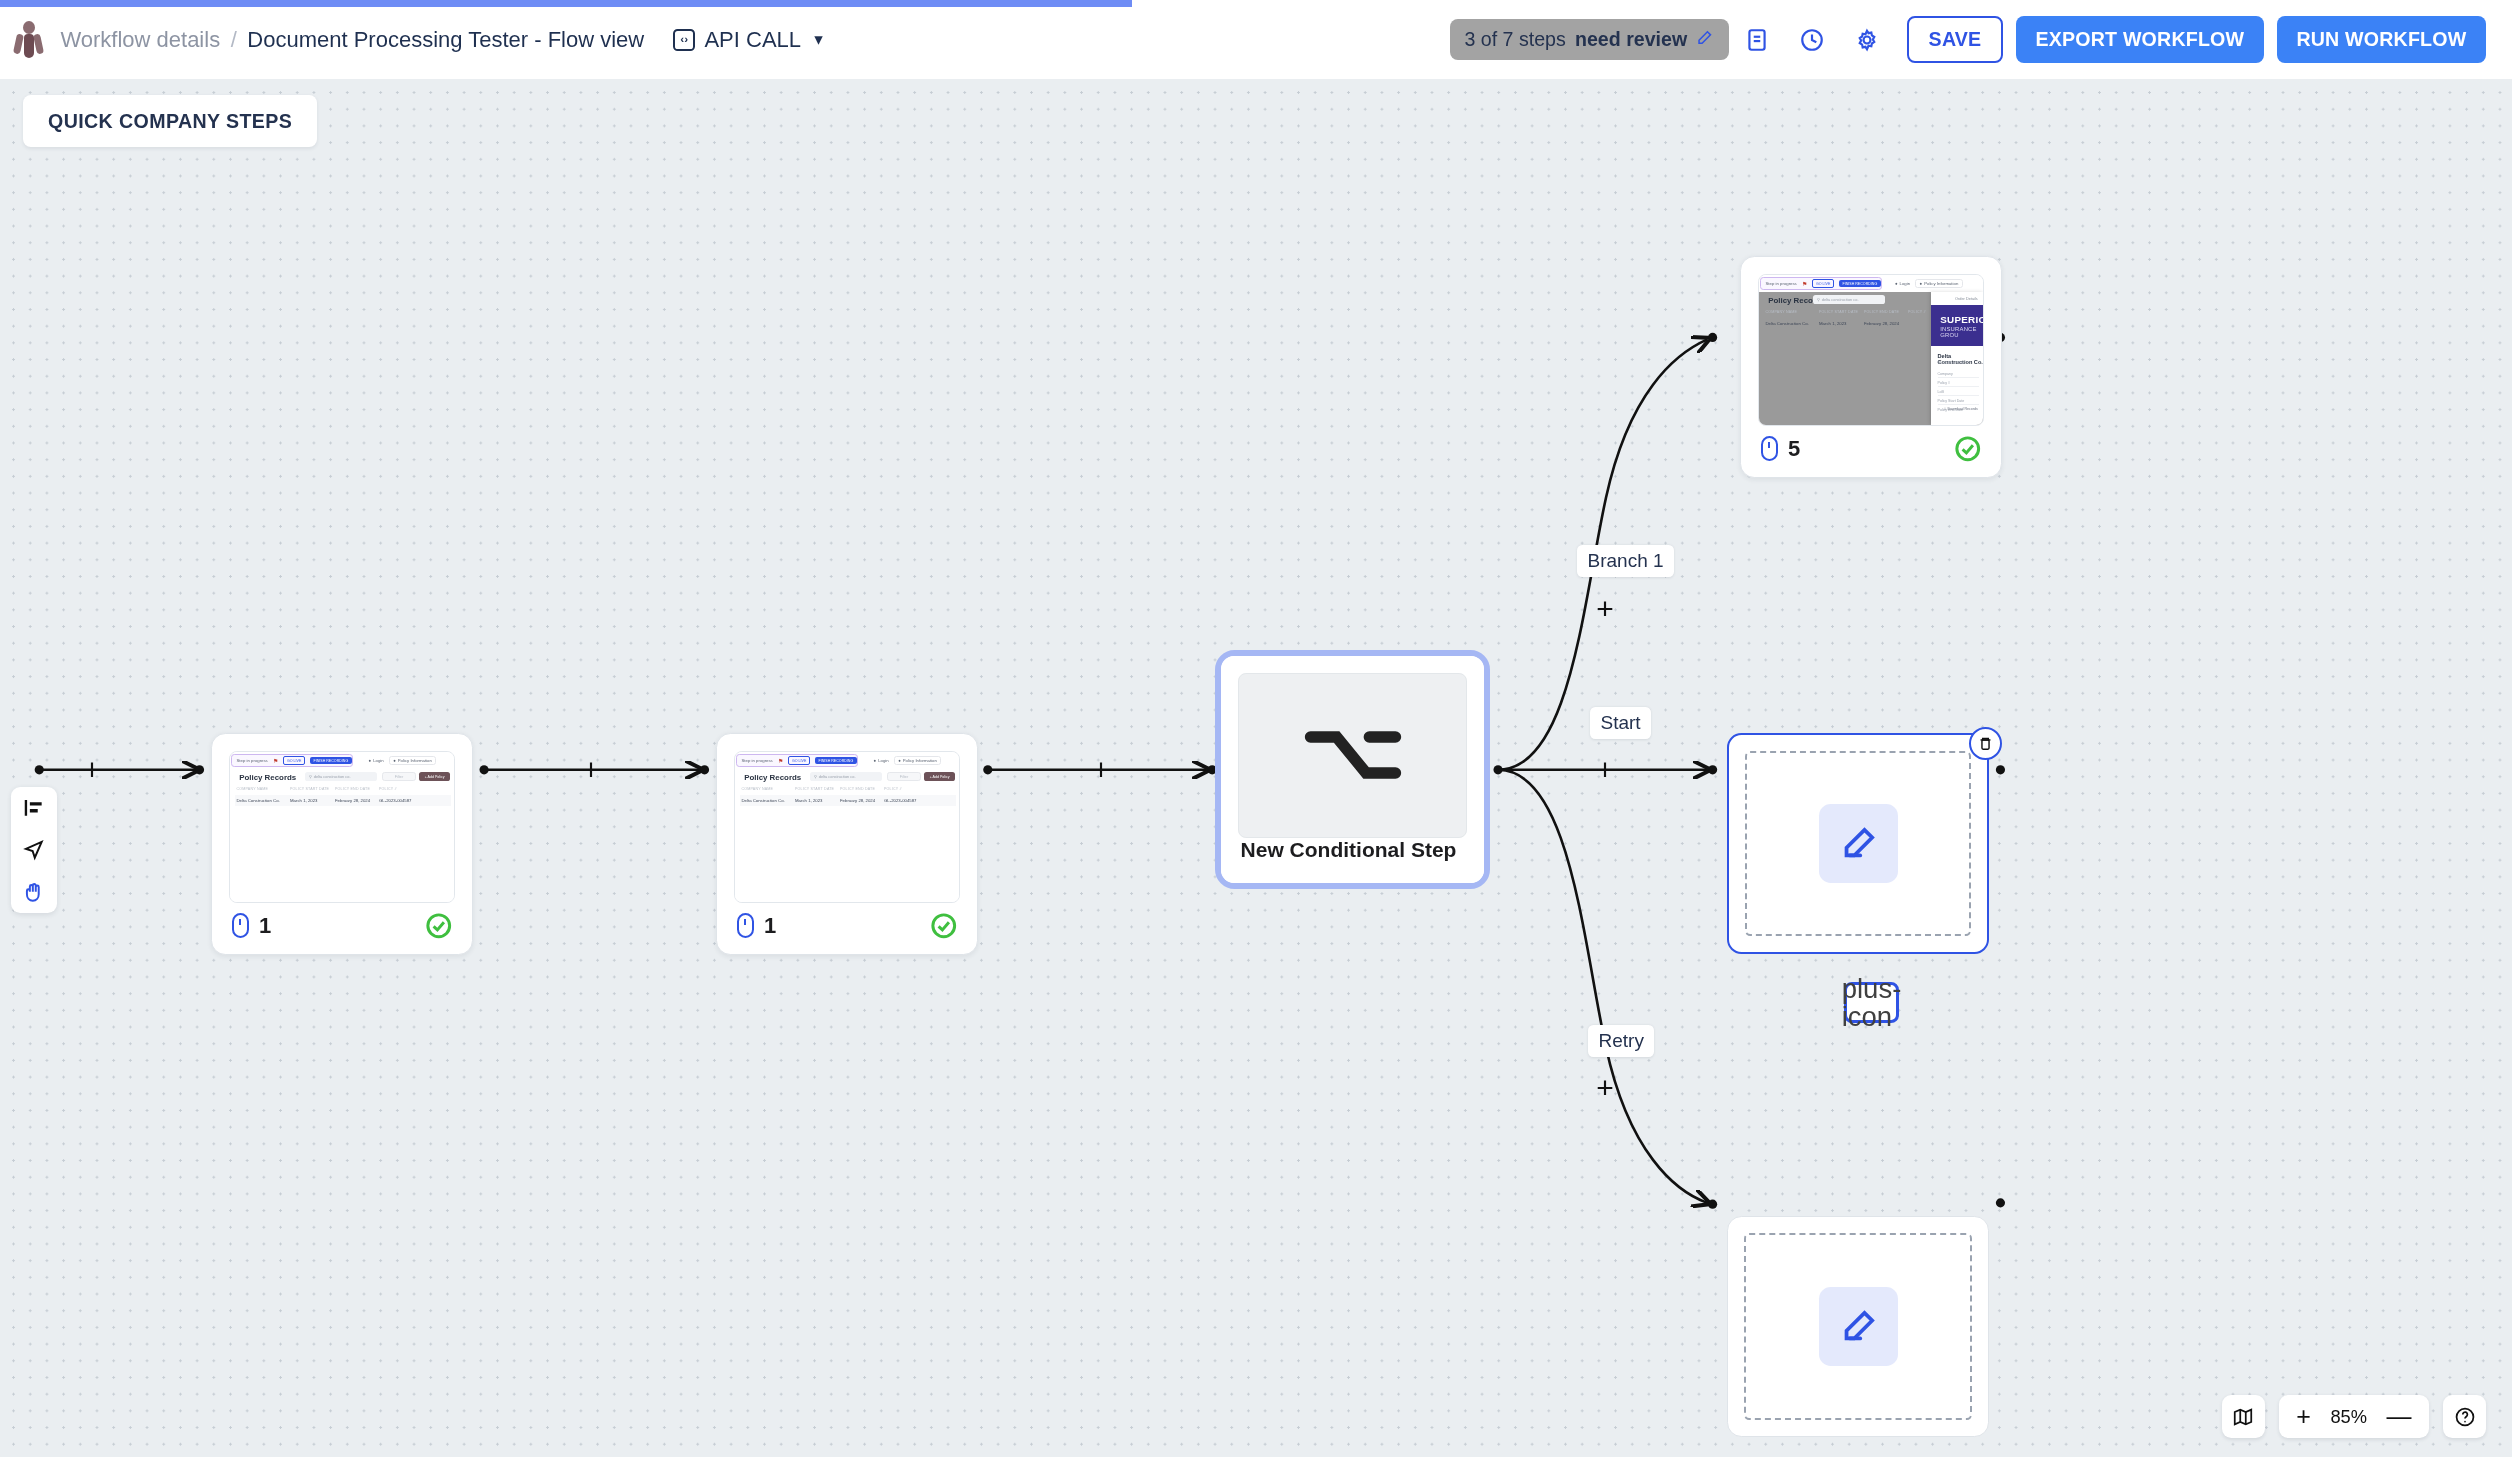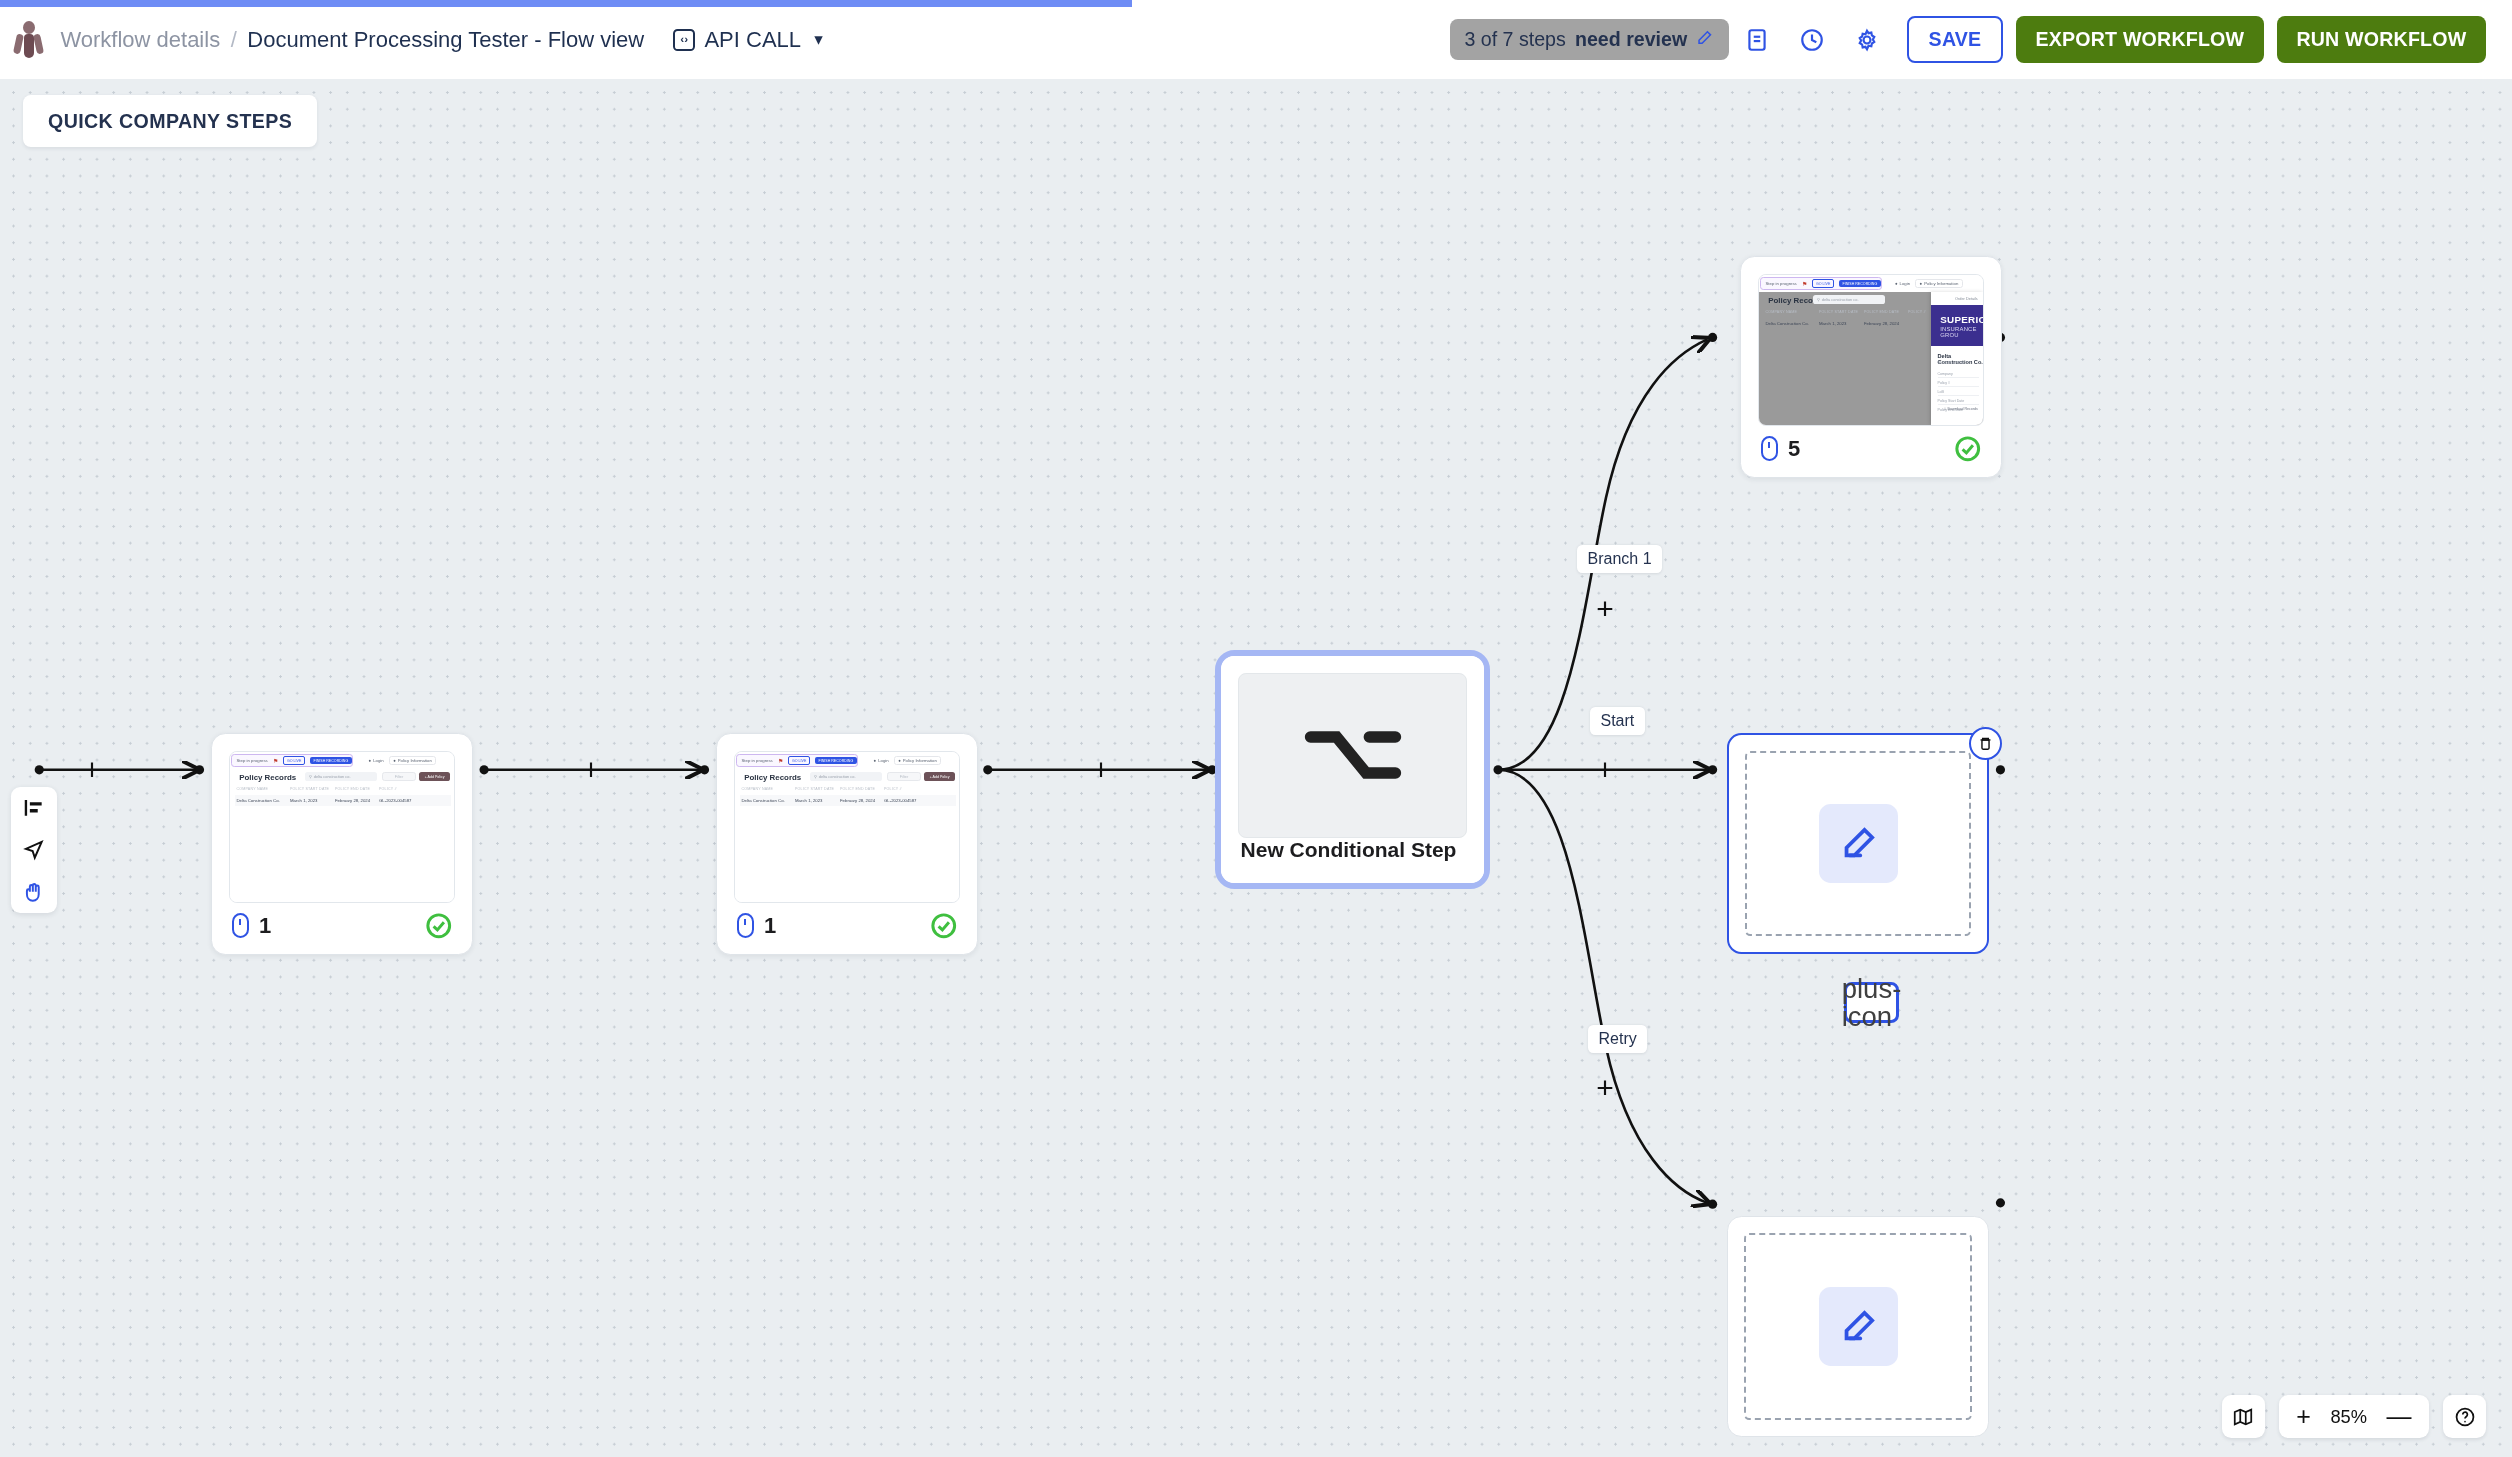--- a/index.html
+++ b/index.html
@@ -69,21 +69,21 @@
   }
   .icon-btn svg { width: 26px; height: 26px; }
 
   .btn {
     font-size: 19.6px; font-weight: 700; letter-spacing: 0.2px;
     border-radius: 7.9px; padding: 0 19.6px; height: 47px;
     display: flex; align-items: center; justify-content: center;
     white-space: nowrap;
   }
   .btn-save { background: #fff; color: #2f53e4; border: 2px solid #2f53e4; margin-left: 13px; }
-  .btn-primary { background: #4d7c0f; color: #fff; margin-left: 13px; }
+  .btn-primary { background: #3b82f6; color: #fff; margin-left: 13px; }
 
   
   .canvas {
     position: absolute; top: 79px; left: 0;
     width: 2512px; height: 1379px;
     background-color: #eaeef1;
     background-image: radial-gradient(#c6cdd4 1.3px, transparent 1.3px);
     background-size: 16.7px 16.7px;
     background-position: 5.2px 5.2px;
   }
@@ -232,21 +232,21 @@
   }
 
   
   .edge-plus {
     position: absolute; color: #111; font-size: 30px; line-height: 1;
     font-weight: 400; width: 30px; height: 30px;
     display: flex; align-items: center; justify-content: center;
   }
   .edge-label {
     position: absolute; background: #fff; border-radius: 5.2px;
-    padding: 5.2px 10.5px; font-size: 16px; color: #24324f;
+    padding: 5.2px 10.5px; font-size: 19px; color: #24324f;
     box-shadow: 0 0.7px 2.6px rgba(30,40,60,0.10);
     white-space: nowrap;
   }
 
   svg.edges { position: absolute; left: 0; top: 0; width: 2512px; height: 1379px; overflow: visible; }
 
   
   .bottom-controls {
     position: absolute; right: 26px; bottom: 19.6px;
     display: flex; align-items: center; gap: 14.4px;

